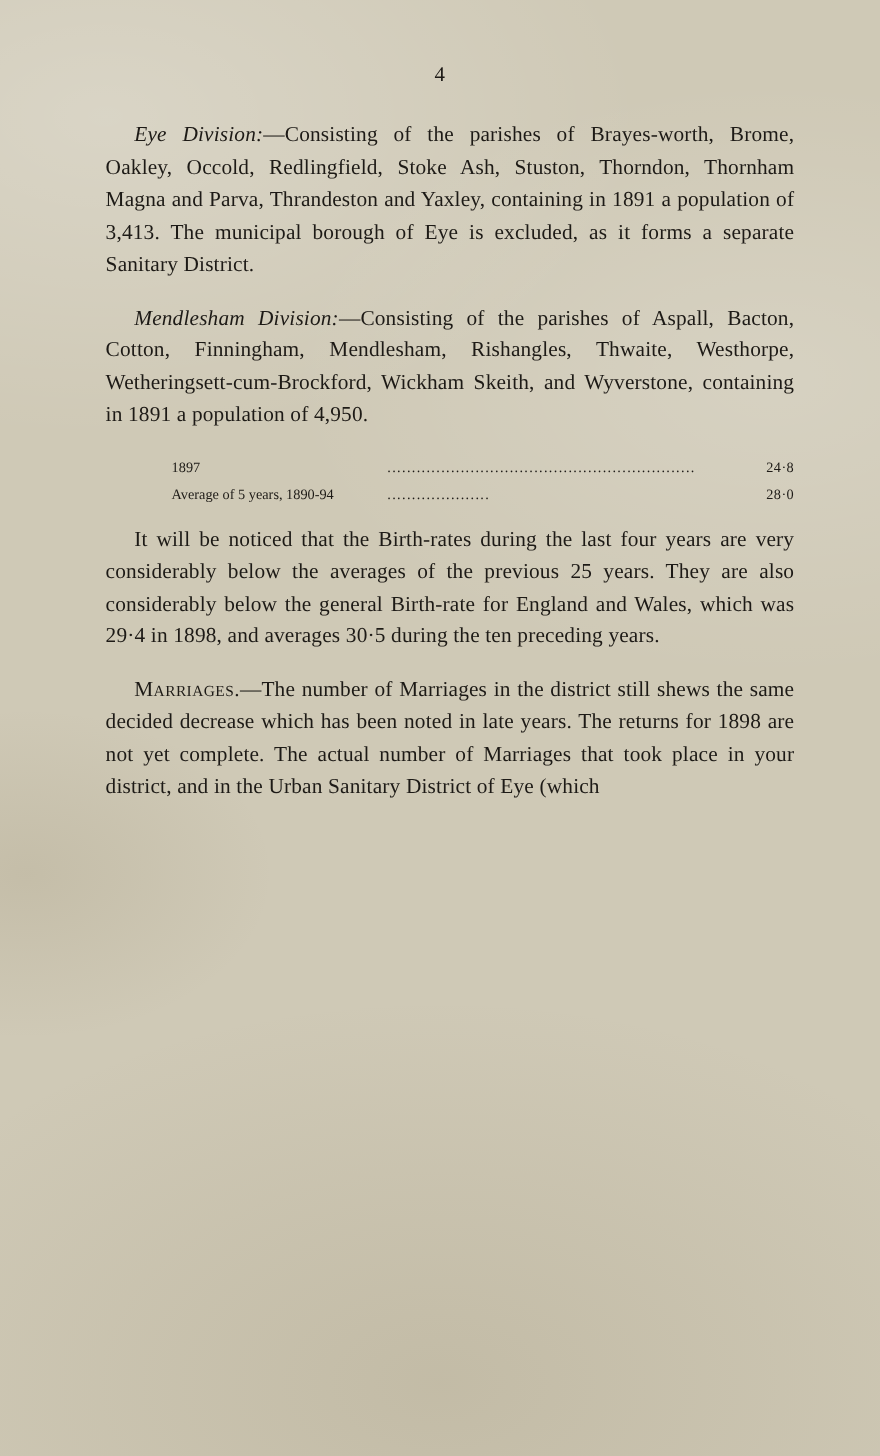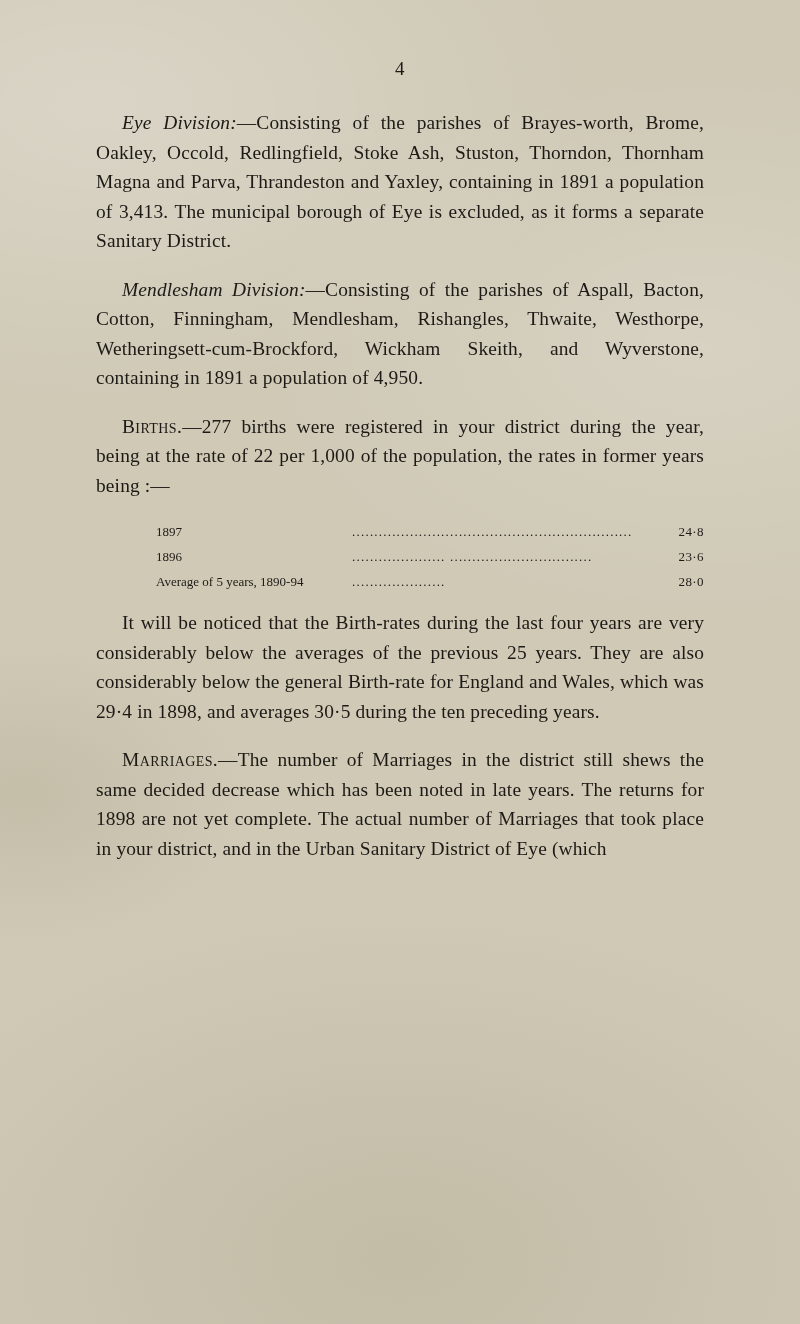--- a/index.html
+++ b/index.html
@@ -36,21 +36,21 @@
     top: 58px;
     left: 0;
     right: 0;
     text-align: center;
     font-size: 19px;
     letter-spacing: 0.5px;
   }
   .content {
     position: absolute;
     left: 96px;
-    right: 96px;
+    right: 78px;
     top: 108px;
   }
   p.body-par {
     margin: 0 0 19px 0;
     font-size: 19.4px;
     line-height: 29.5px;
     text-align: justify;
     text-justify: inter-word;
     letter-spacing: 0.15px;
   }
@@ -116,33 +116,27 @@
 
   <div class="folio">4</div>
 
   <div class="content">
 
     <p class="body-par indent"><span class="it">Eye Division:</span><span>—Consisting of the parishes of Brayes-worth, Brome, Oakley, Occold, Redlingfield, Stoke Ash, Stuston, Thorndon, Thornham Magna and Parva, Thrandeston and Yaxley, containing in 1891 a population of 3,413. The municipal borough of Eye is excluded, as it forms a separate Sanitary District.</span></p>
 
     <p class="body-par indent"><span class="it">Mendlesham Division:</span><span>—Consisting of the parishes of Aspall, Bacton, Cotton, Finningham, Mendlesham, Rishangles, Thwaite, Westhorpe, Wetheringsett-cum-Brockford, Wickham Skeith, and Wyverstone, containing in 1891 a population of 4,950.</span></p>
 
 
-    <p class="body-par indent"><span class="sc">Births.</span><span>—277 births were registered in your district during the year, being at the rate of 22 per 1,000 of the population, the rates in former years being :—</span></p>
 
     <table class="stats">
       <tbody>
         <tr>
           <td class="label-cell"><span class="years-col">1897</span></td>
           <td class="dots-cell">...............................................................</td>
           <td class="val-cell">24·8</td>
-        </tr>
-        <tr>
-          <td class="label-cell"><span class="years-col">1896</span></td>
-          <td class="dots-cell">..................... ................................</td>
-          <td class="val-cell">23·6</td>
         </tr>
         <tr>
           <td class="label-cell"><span>Average of</span> <span>5 years,</span> <span class="years-col">1890-94</span></td>
           <td class="dots-cell">.....................</td>
           <td class="val-cell">28·0</td>
         </tr>
       </tbody>
     </table>
 
     <p class="body-par indent"><span>It will be noticed that the Birth-rates during the last four years are very considerably below the averages of the previous 25 years. They are also considerably below the general Birth-rate for England and Wales, which was 29·4 in 1898, and averages 30·5 during the ten preceding years.</span></p>

